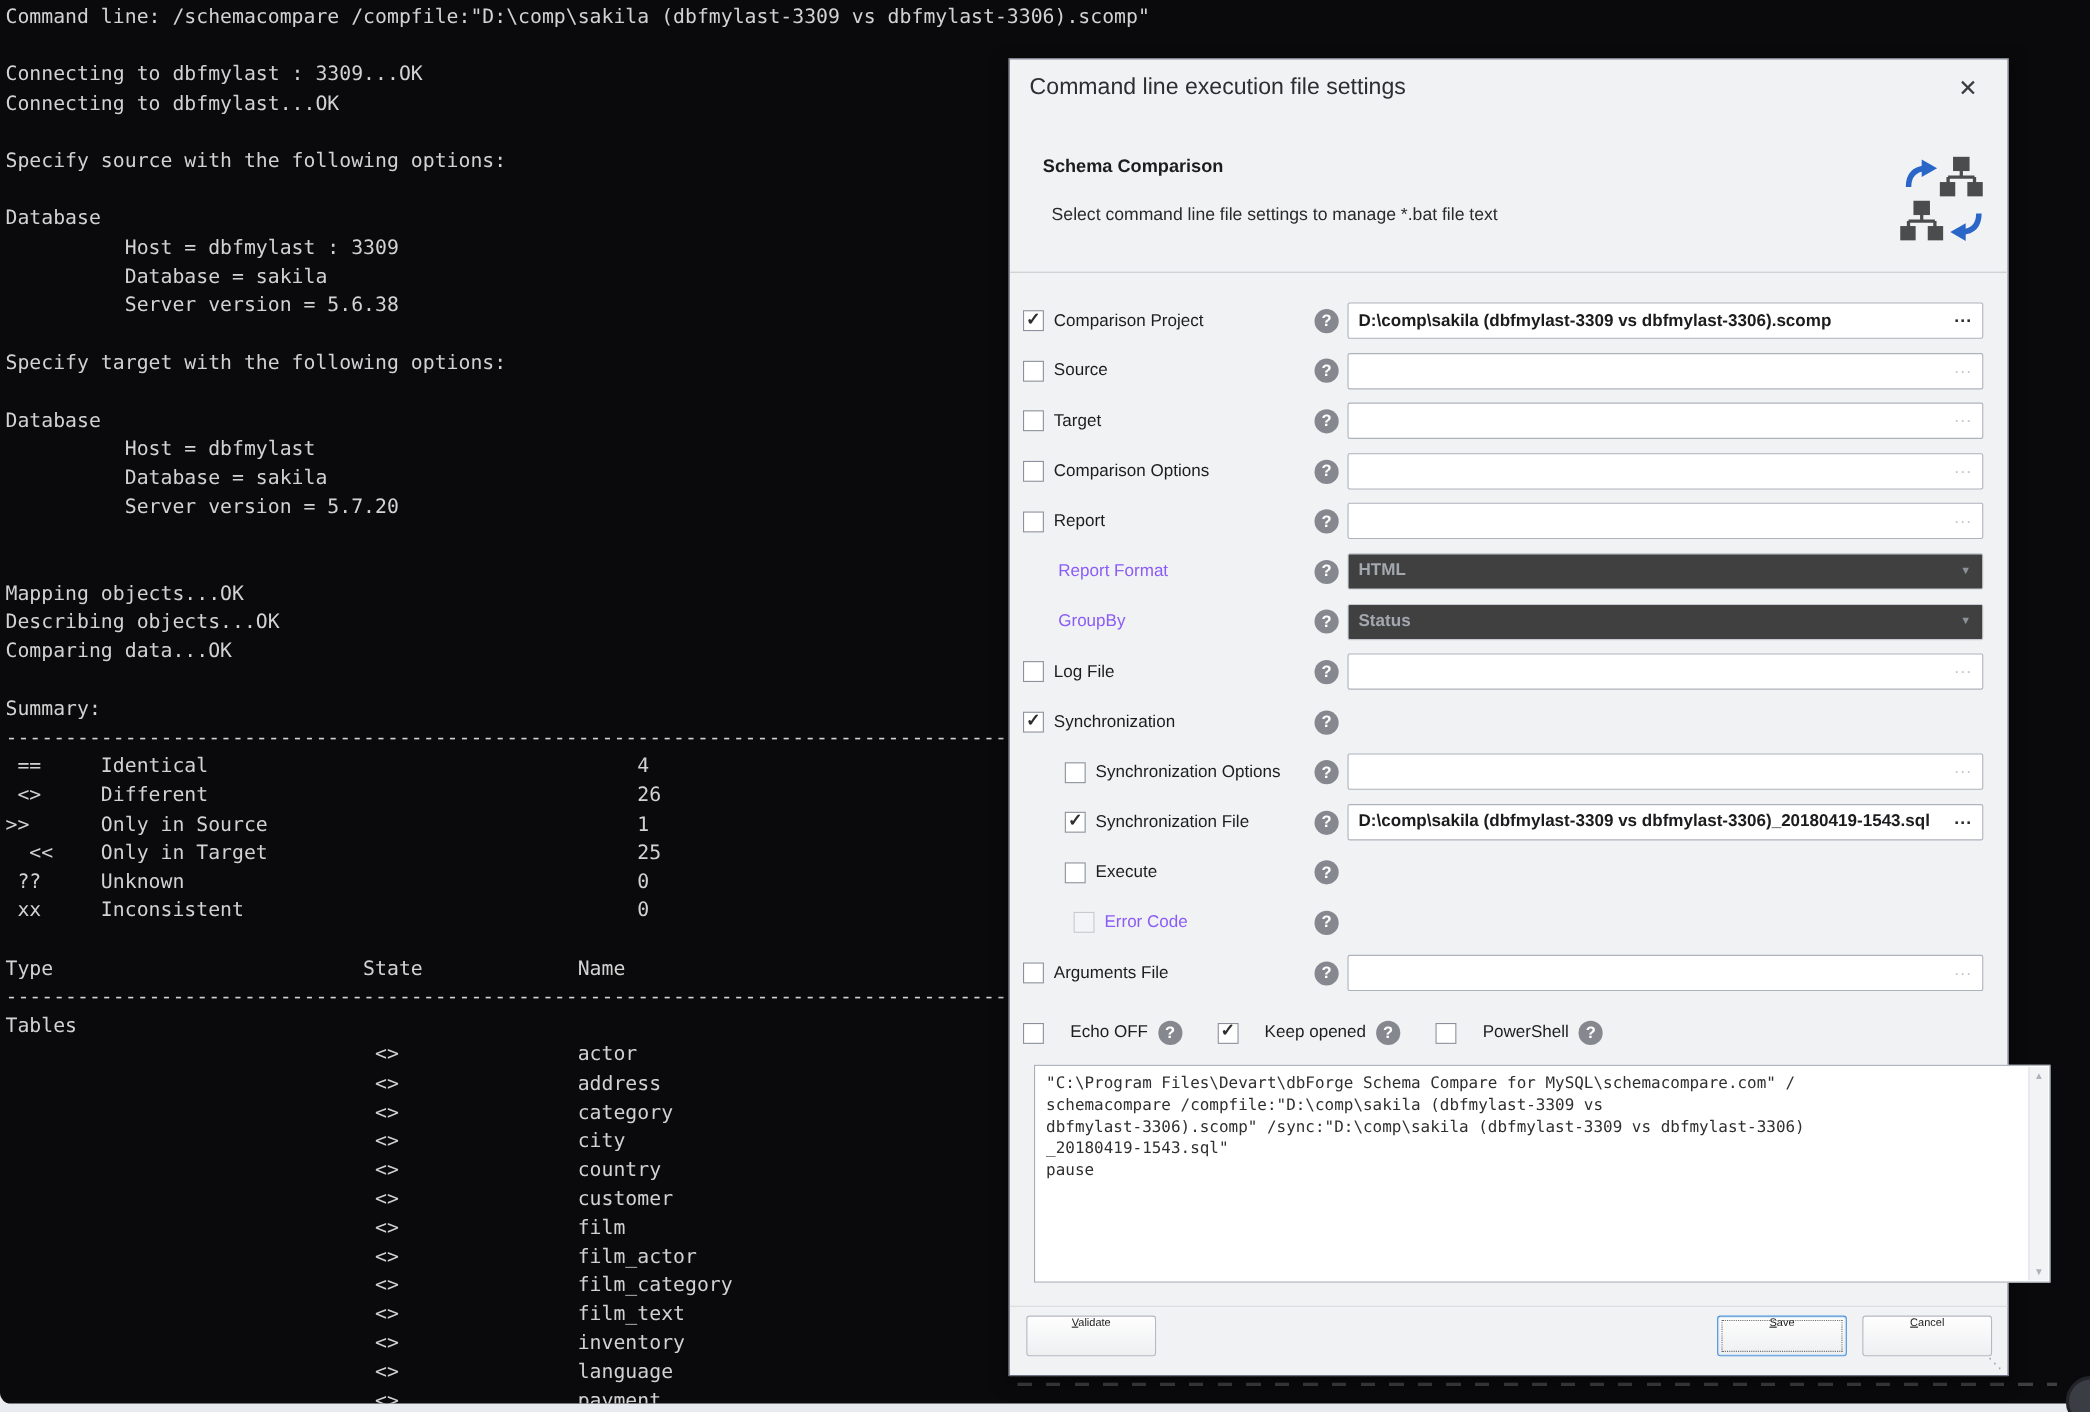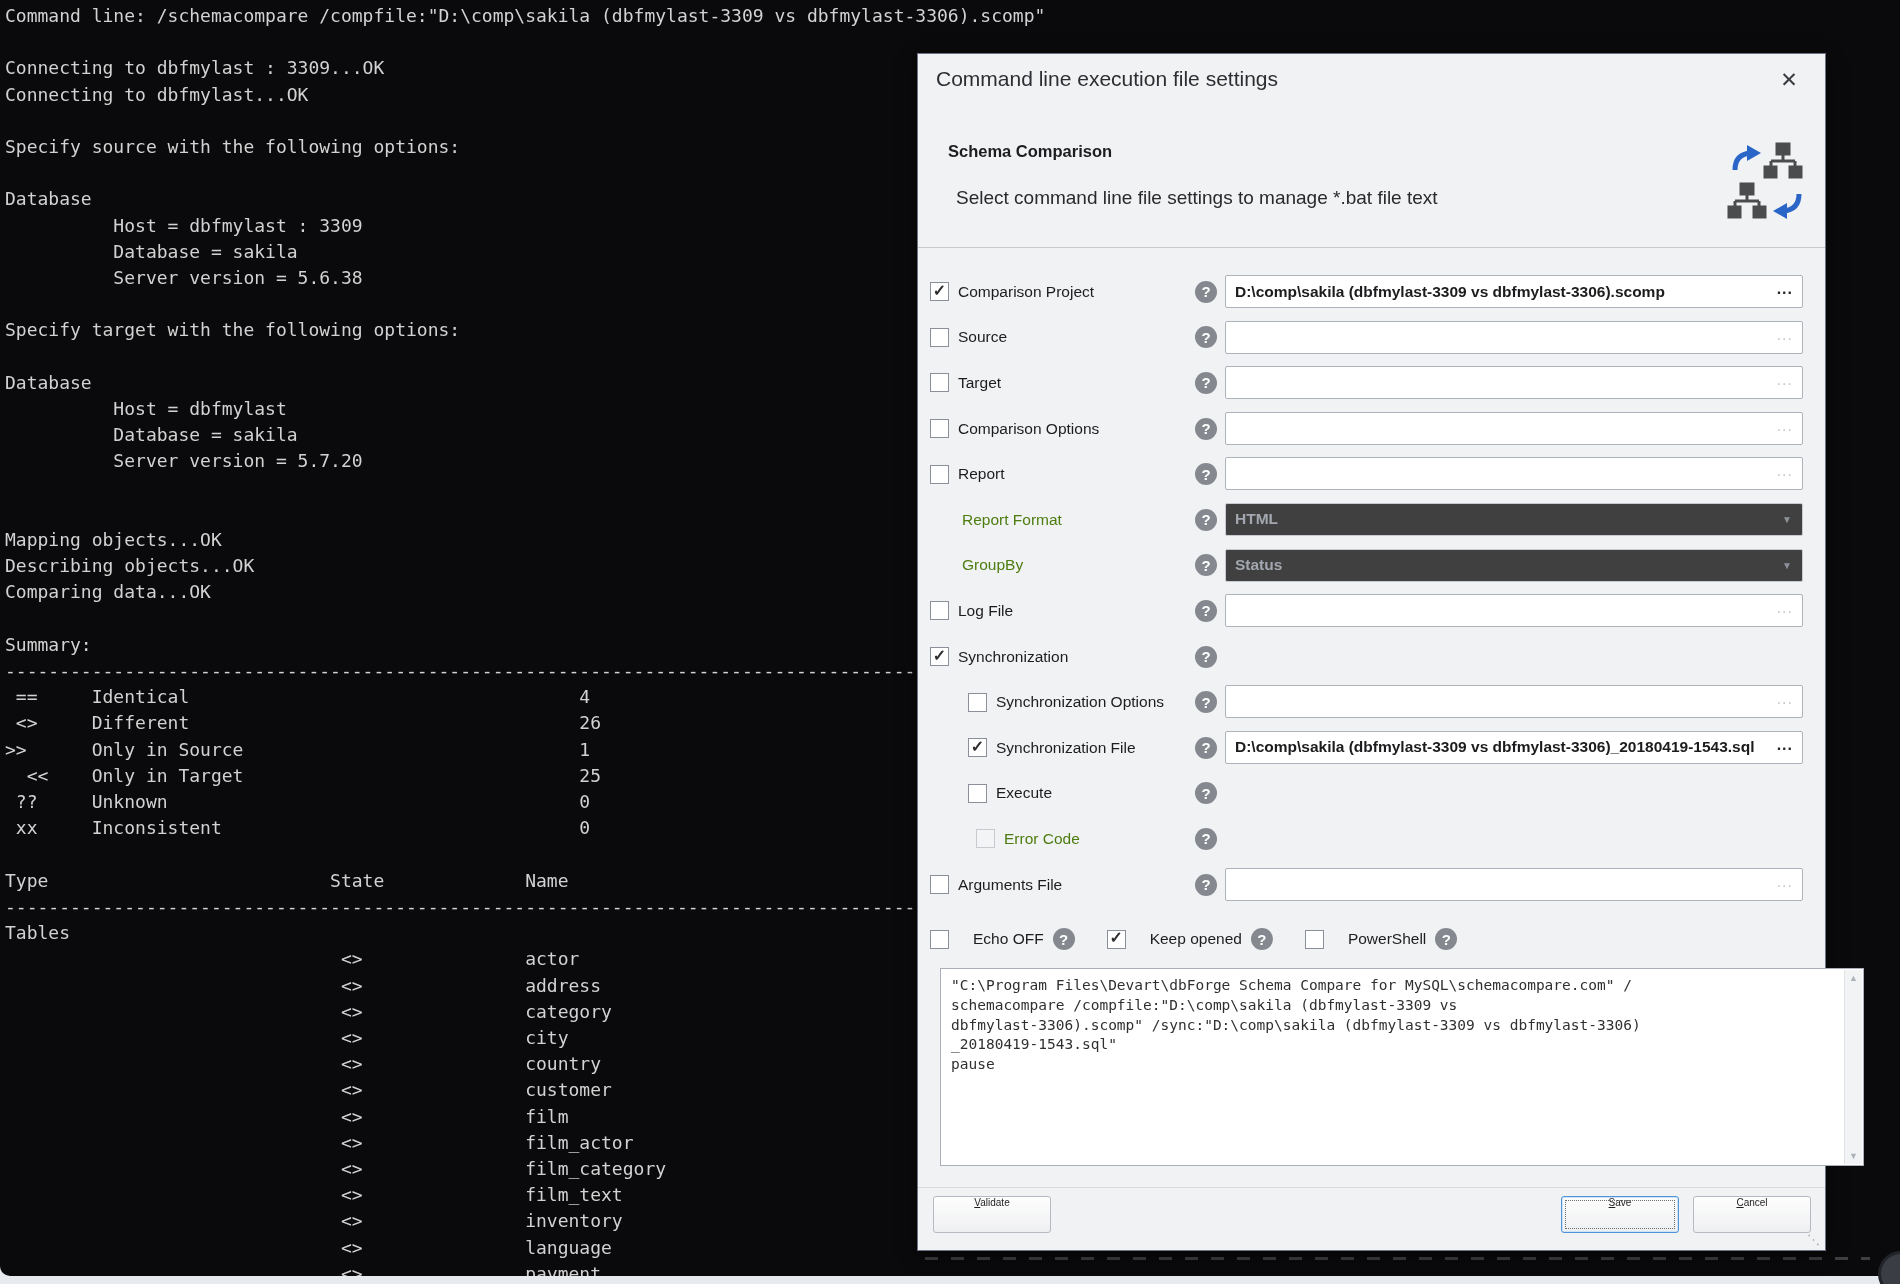--- a/index.html
+++ b/index.html
@@ -36,39 +36,39 @@
     position:absolute;left:18px;top:13px;font-size:21px;color:#2e2e32;
   }
   .dlg-close{
     position:absolute;right:22px;top:12px;font-size:21px;color:#3c3c40;
     width:28px;height:28px;display:flex;align-items:center;justify-content:center;cursor:default;
   }
   .hdr-title{
     position:absolute;left:30px;top:88px;font-size:16.5px;font-weight:bold;color:#1d1d1f;text-align:center;
   }
   .hdr-sub{
-    position:absolute;left:38px;top:133px;font-size:19px;color:#2a2a2c;
+    position:absolute;left:38px;top:133px;font-size:16px;color:#2a2a2c;
   }
   .hdr-icon{position:absolute;right:18px;top:88px;width:80px;height:82px}
   .hdr-sep{
     position:absolute;left:0;right:0;top:193px;border-top:1px solid #c7cacf;
   }
   
   .rows{position:absolute;left:0;right:0;top:215px}
   .row{position:relative;height:45.6px;display:flex;align-items:center;padding-left:12px;box-sizing:border-box}
   .row.ind1{padding-left:50px}
   .row.ind2{padding-left:58px}
   .cbox{
     width:19px;height:19px;background:#fff;border:1px solid #8a8f99;box-sizing:border-box;
     display:flex;align-items:center;justify-content:center;flex:0 0 19px;
   }
   .cbox .check{font-size:16px;font-weight:bold;color:#2e2e30;line-height:1;margin-top:-2px}
   .row-label{margin-left:9px;font-size:15.5px;color:#1d1d1f;white-space:nowrap}
   .row.no-cb .row-label{margin-left:32px}
-  .row.disabled .row-label{color:#4d7c0f}
+  .row.disabled .row-label{color:#8b5cf6}
   .row.disabled .cbox{border-color:#c7cacf;background:#f3f4f6}
   .help{
     position:absolute;left:277px;top:50%;transform:translateY(-50%);
     width:22px;height:22px;border-radius:50%;background:#85898f;color:#fff;
     font-size:15px;font-weight:bold;display:flex;align-items:center;justify-content:center;
   }
   .field{
     position:absolute;left:307px;right:22px;top:6px;height:33px;background:#fff;
     border:1px solid #adb2bb;border-radius:2px;box-sizing:border-box;
   }

